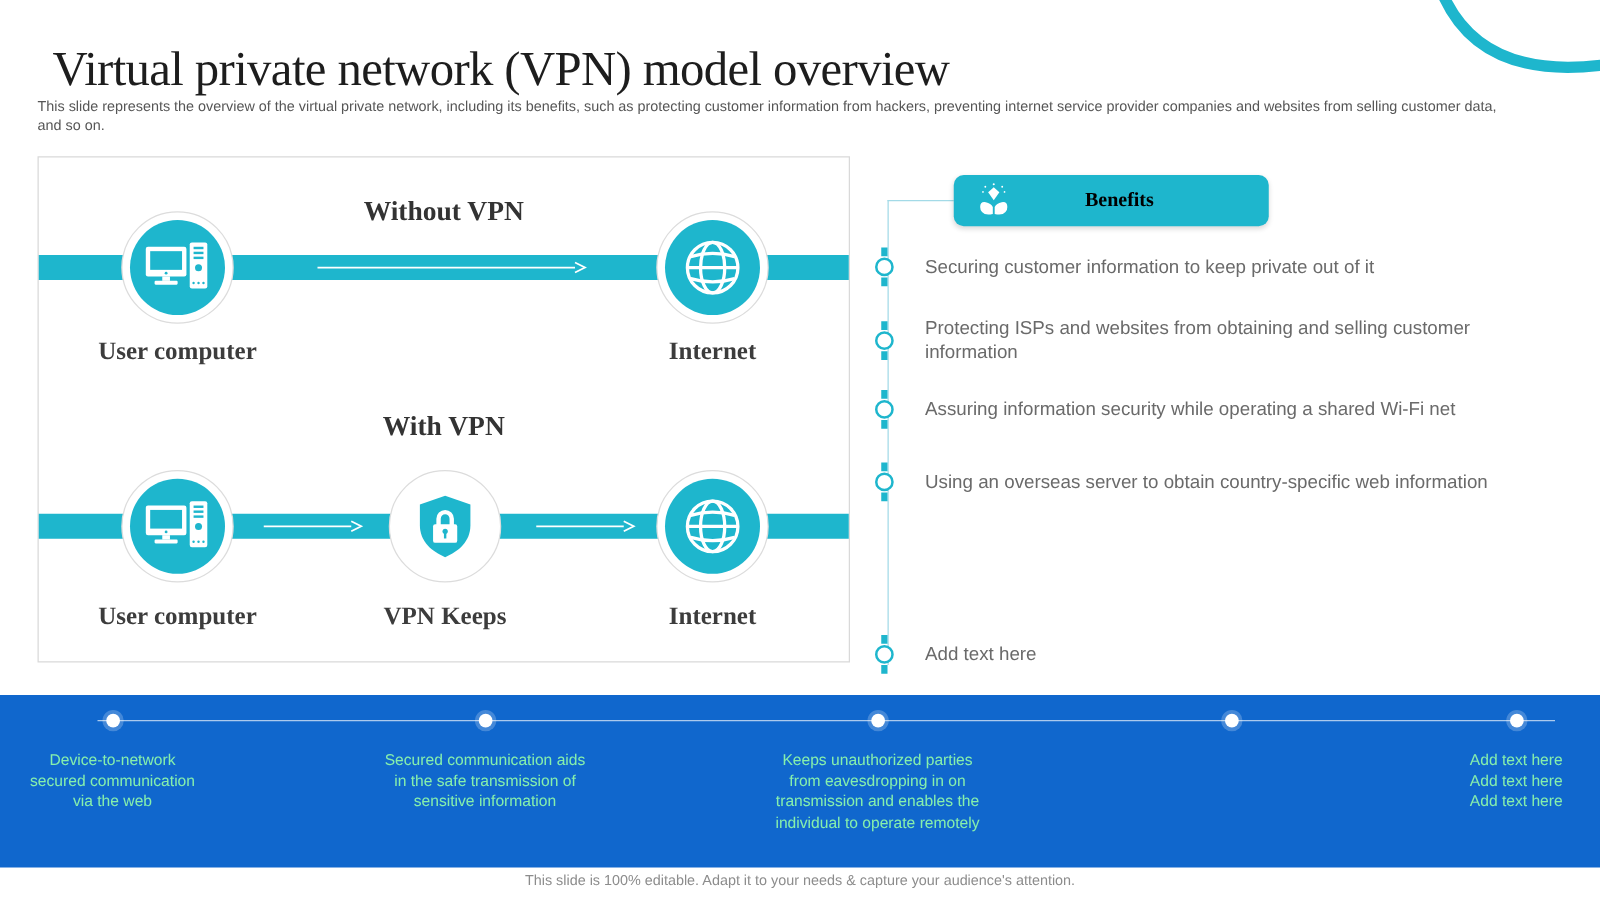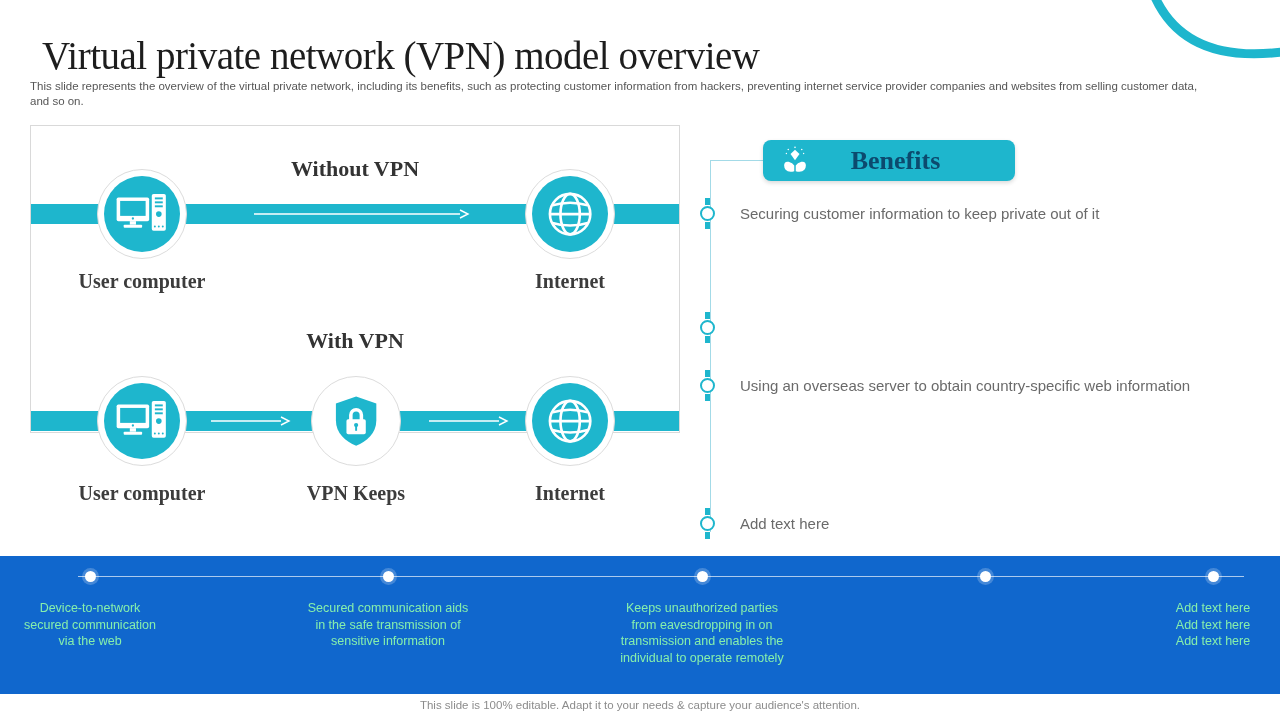--- a/index.html
+++ b/index.html
@@ -12,21 +12,21 @@
   #title { left:30px; top:20px; width:1000px;
            font-family:"Liberation Serif", serif; font-weight:400;
            font-size:39px; line-height:48px; color:#1d1d1d; letter-spacing:-0.5px; margin:12px; }
   #subtitle { left:30px; top:79px; width:1232px; font-size:11.5px; line-height:15px;
               color:#565656; }
 
   
   #corner-arc { left:1140px; top:0; }
 
   
-  #diagram { left:30px; top:125px; width:650px; height:308px;
+  #diagram { left:30px; top:125px; width:650px; height:405px;
              border:1px solid #d9d9d9; background:#ffffff; box-sizing:border-box; }
   .diag-heading { left:0; right:0; text-align:center;
                   font-family:"Liberation Serif", serif; font-weight:700;
                   font-size:22px; color:#333333; }
   .band { left:0; width:100%; height:20px; background:#1eb6cd; }
   .node { width:90px; height:90px; border-radius:50%; background:#ffffff;
           border:1px solid #dcdcdc; box-sizing:border-box; }
   .node-disc { position:absolute; inset:6px; border-radius:50%; background:#1eb6cd;
                display:flex; align-items:center; justify-content:center; }
   .node-disc.white { background:#ffffff; }
@@ -37,21 +37,21 @@
 
   
   #benefits { left:700px; top:130px; width:565px; height:415px; }
   .v-line  { left:10px; top:30px; width:1px; height:372px; background:#a3dae7; }
   .h-stub  { left:10px; top:30px; width:53px; height:1px; background:#a3dae7; }
   #benefits-badge { left:63px; top:10px; width:252px; height:41px; background:#1eb6cd;
                     border-radius:8px; display:flex; align-items:center;
                     box-shadow:0 2px 4px rgba(0,0,0,0.15); }
   #benefits-badge svg { width:30px; height:30px; margin-left:17px; }
   #benefits-badge .badge-label { flex:1; text-align:center; margin-right:34px;
-      font-family:"Liberation Serif", serif; font-weight:700; font-size:26px; color:#0c4a6e; }
+      font-family:"Liberation Serif", serif; font-weight:700; font-size:16px; color:#000000; }
   .b-row { left:0; display:flex; align-items:center; }
   .b-marker { width:15px; margin-right:25px; display:flex; flex-direction:column;
               align-items:center; flex:0 0 15px; }
   .b-marker .sq { width:5px; height:7px; background:#1eb6cd; }
   .b-marker .circ { width:11px; height:11px; border:2px solid #1eb6cd; border-radius:50%;
                     background:#ffffff; margin:1px 0; }
   .b-text { font-size:15px; line-height:19px; color:#6a6a6a; max-width:505px; }
   .b-text.narrow { max-width:468px; }
 
   
@@ -210,27 +210,36 @@
 
   <div class="abs b-row" style="top:68px">
     <div class="b-marker">
       <div class="sq"></div>
         <div class="circ"></div>
         <div class="sq"></div>
     </div>
     <div class="b-text">Securing customer information to keep private out of it</div>
   </div>
 
+  <div class="abs b-row" style="top:123px">
+    <div class="b-marker">
+      <div class="sq"></div>
+        <div class="circ"></div>
+        <div class="sq"></div>
+    </div>
+    <div class="b-text">Protecting ISPs and websites from obtaining and selling customer information</div>
+  </div>
 
   <div class="abs b-row" style="top:182px">
     <div class="b-marker">
       <div class="sq"></div>
         <div class="circ"></div>
         <div class="sq"></div>
     </div>
+    <div class="b-text">Assuring information security while operating a shared Wi-Fi net</div>
   </div>
 
   <div class="abs b-row" style="top:240px">
     <div class="b-marker">
       <div class="sq"></div>
         <div class="circ"></div>
         <div class="sq"></div>
     </div>
     <div class="b-text">Using an overseas server to obtain country-specific web information</div>
   </div>

